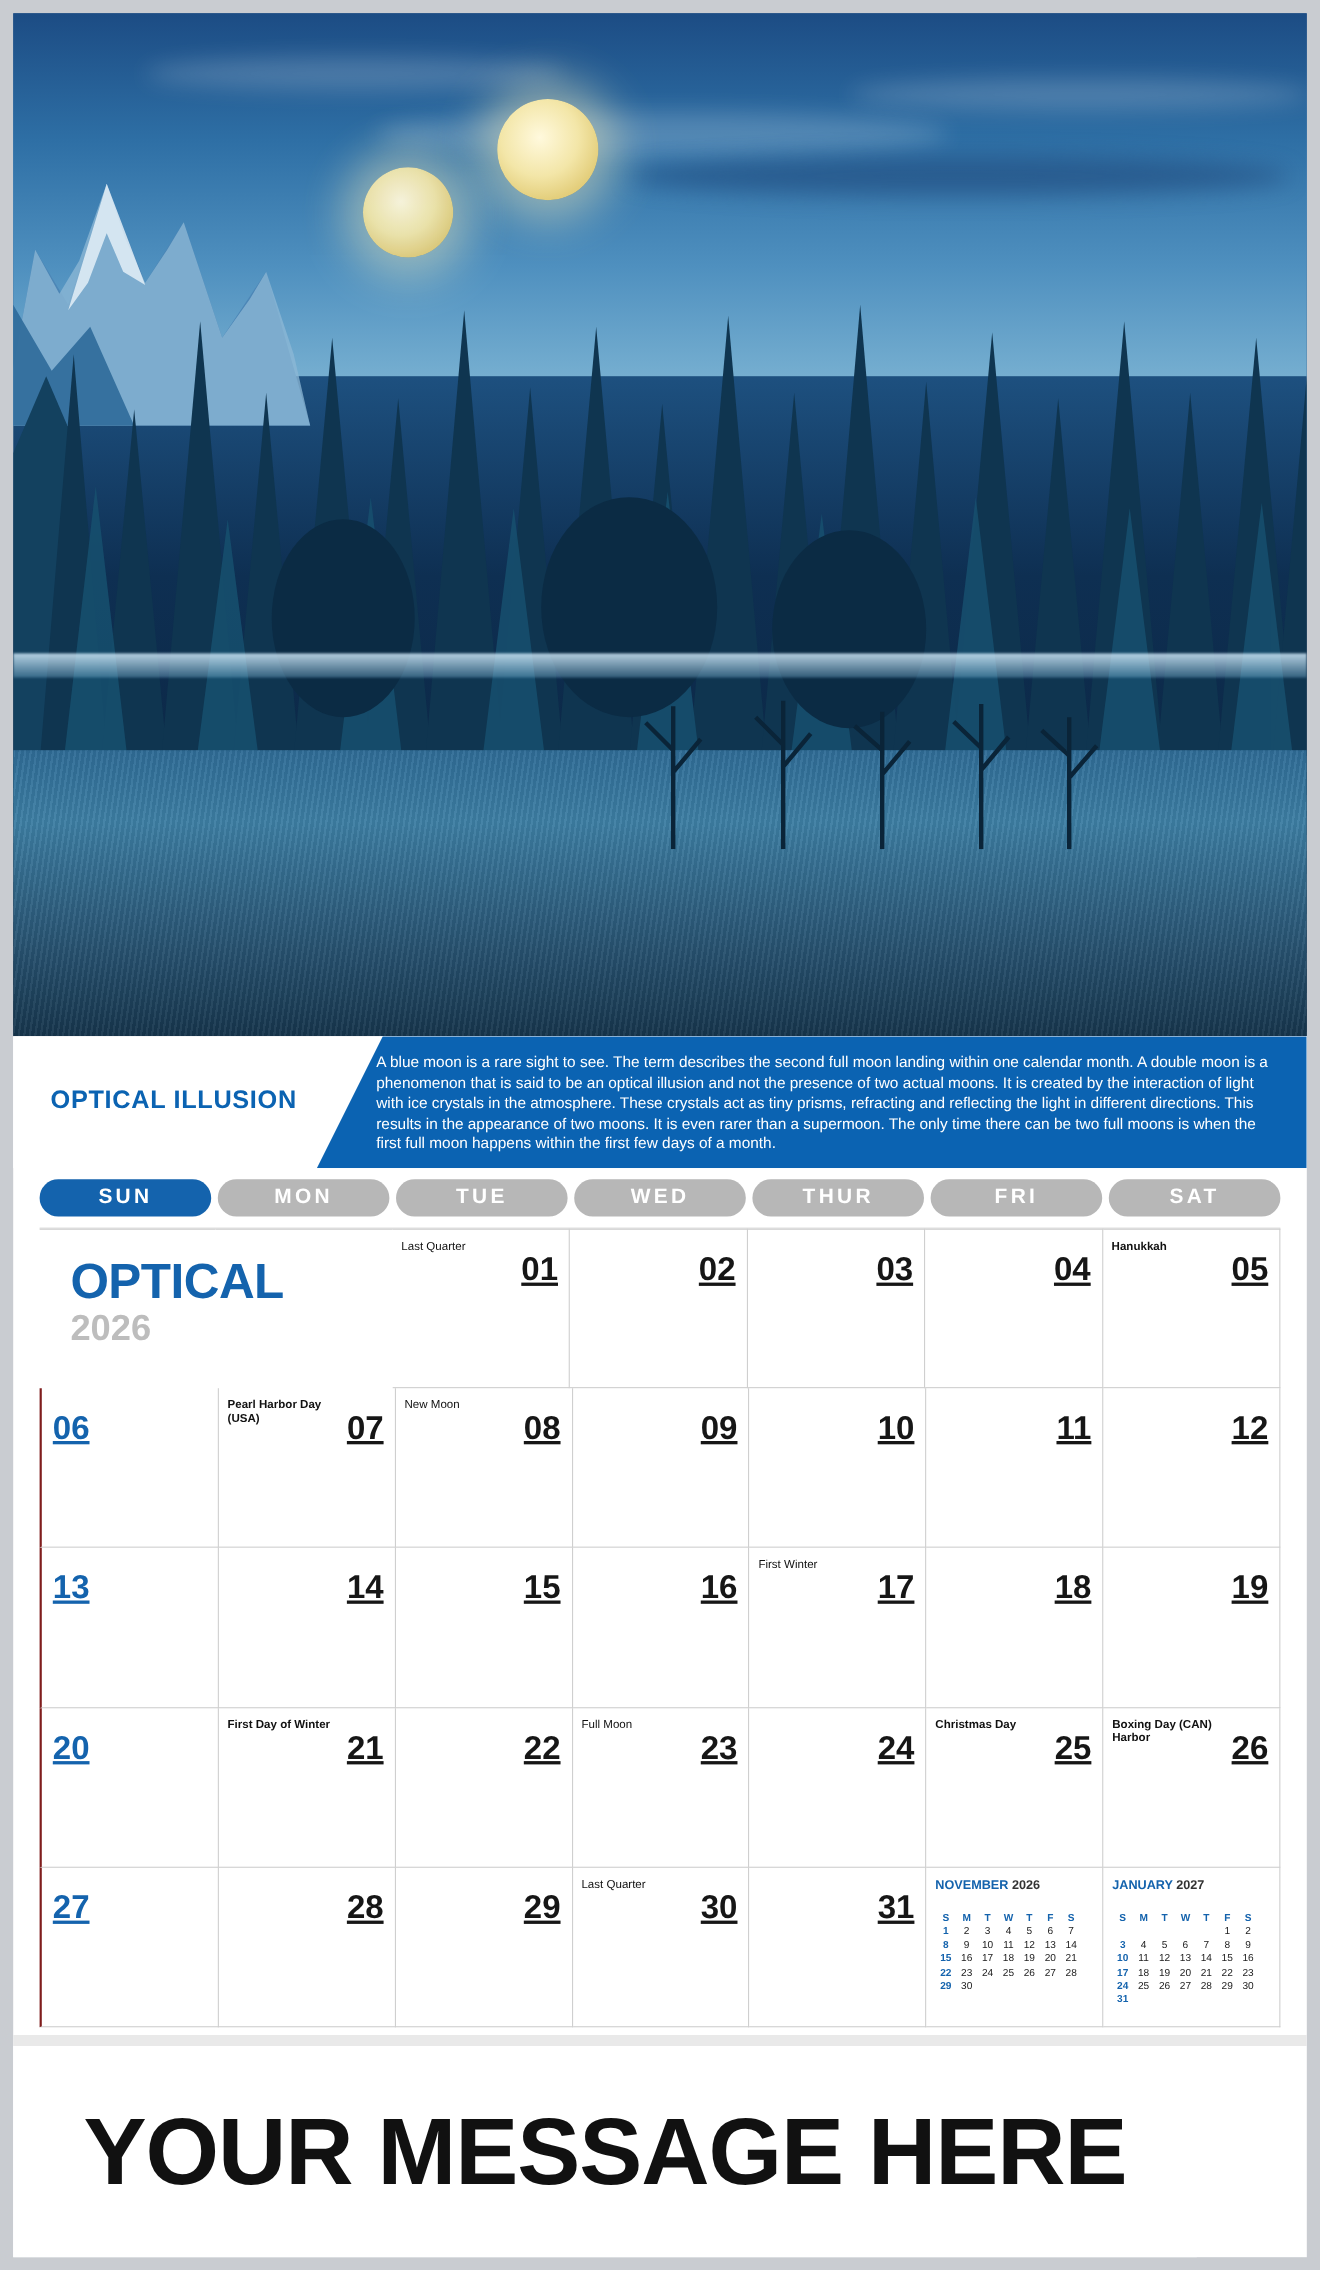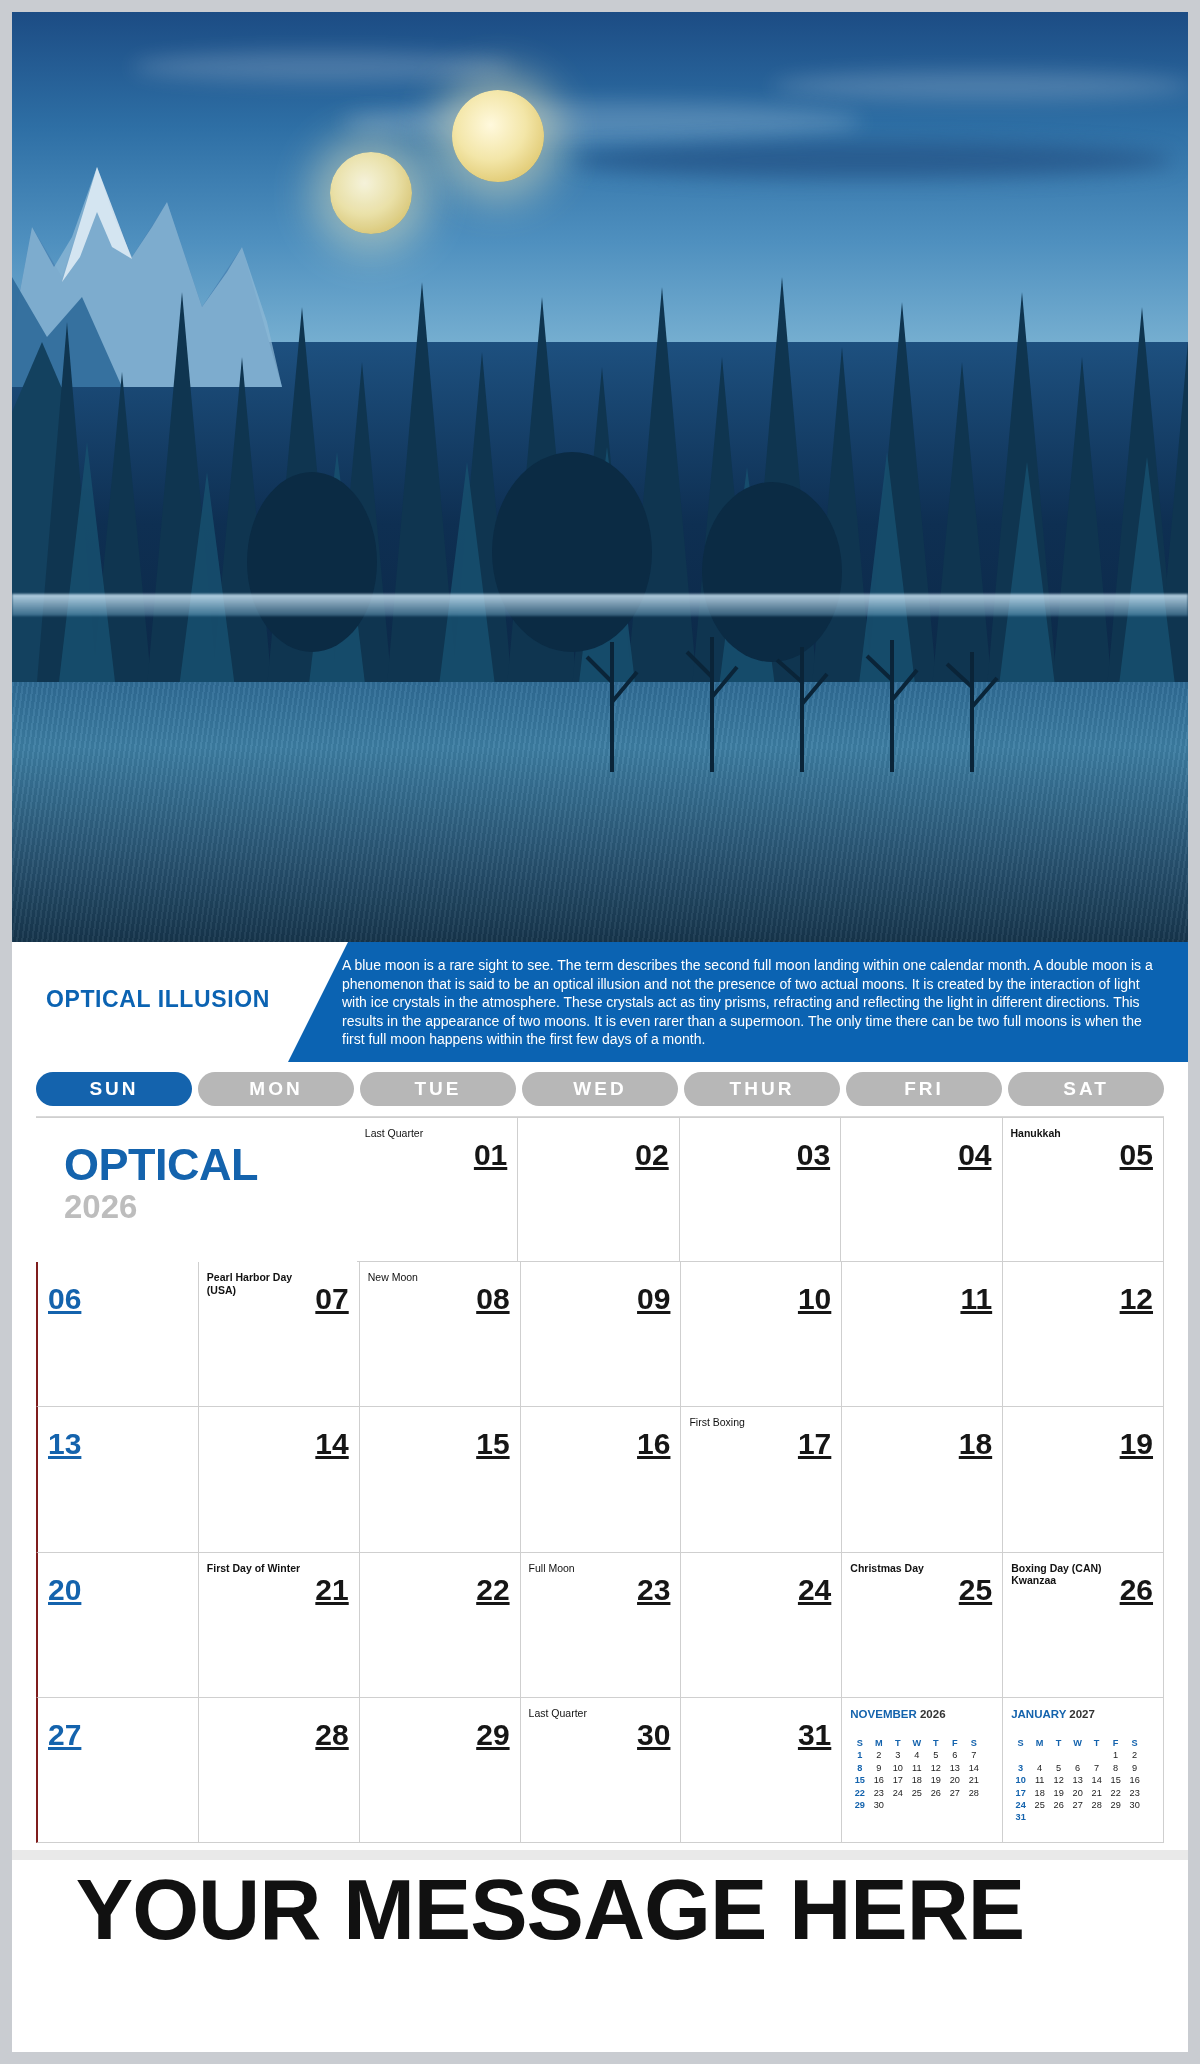--- a/index.html
+++ b/index.html
@@ -127,21 +127,21 @@
   table.mg td,table.mg th{width:19px;height:12.4px;text-align:center;font-size:9.2px;font-weight:normal;padding:0;}
   table.mg th{color:#1463ad;font-weight:bold;}
   table.mg td.sun{color:#1463ad;font-weight:bold;}
 
   
   .adsep{
     position:absolute;left:0;top:1838px;width:1176px;height:10px;background:#e9e9e9;
   }
   .ad{
     position:absolute;left:0;top:1848px;width:1076px;height:192px;background:#ffffff;
-    display:flex;justify-content:center;
+    display:flex;align-items:center;justify-content:center;
   }
   .ad span{
     font-size:86px;font-weight:bold;letter-spacing:-1px;color:#111;white-space:nowrap;
   }
 </style>
 </head>
 <body>
 
 <div class="page">
 
@@ -296,21 +296,21 @@
       <div class="cell">
         <div class="daynum">14</div>
       </div>
       <div class="cell">
         <div class="daynum">15</div>
       </div>
       <div class="cell">
         <div class="daynum">16</div>
       </div>
       <div class="cell">
-        <div class="evt">First Boxing</div>
+        <div class="evt">First Winter</div>
         <div class="daynum">17</div>
       </div>
       <div class="cell">
         <div class="daynum">18</div>
       </div>
       <div class="cell">
         <div class="daynum">19</div>
       </div>
     </div>
 
@@ -332,21 +332,21 @@
       <div class="cell">
         <div class="daynum">24</div>
       </div>
       <div class="cell">
         <div class="evt bold">Christmas Day</div>
         <div class="daynum">25</div>
       </div>
       <div class="cell">
         <div class="evt bold">
           <div>Boxing Day (CAN)</div>
-          <div>Kwanzaa</div>
+          <div>Harbor</div>
         </div>
         <div class="daynum">26</div>
       </div>
     </div>
 
     <div class="row">
       <div class="cell">
         <div class="daynum sun">27</div>
       </div>
       <div class="cell">

